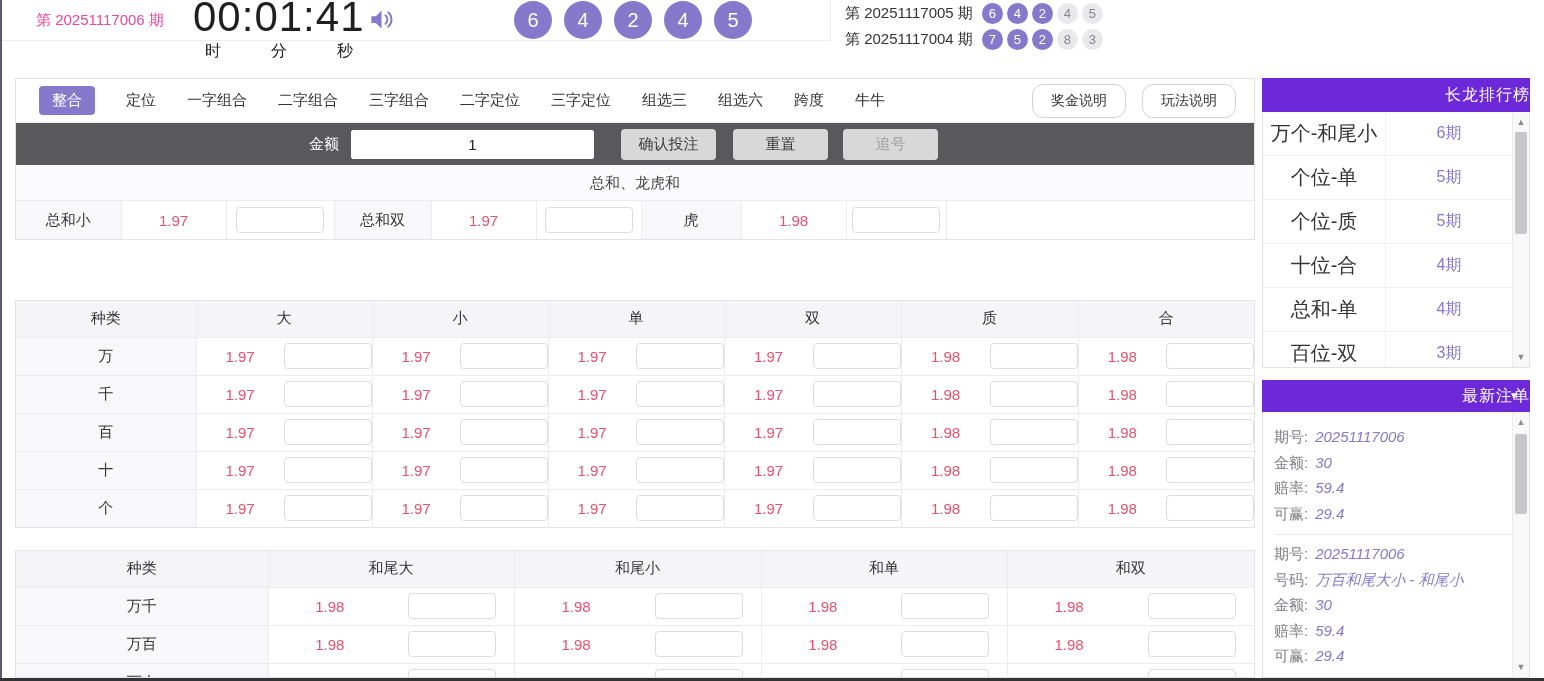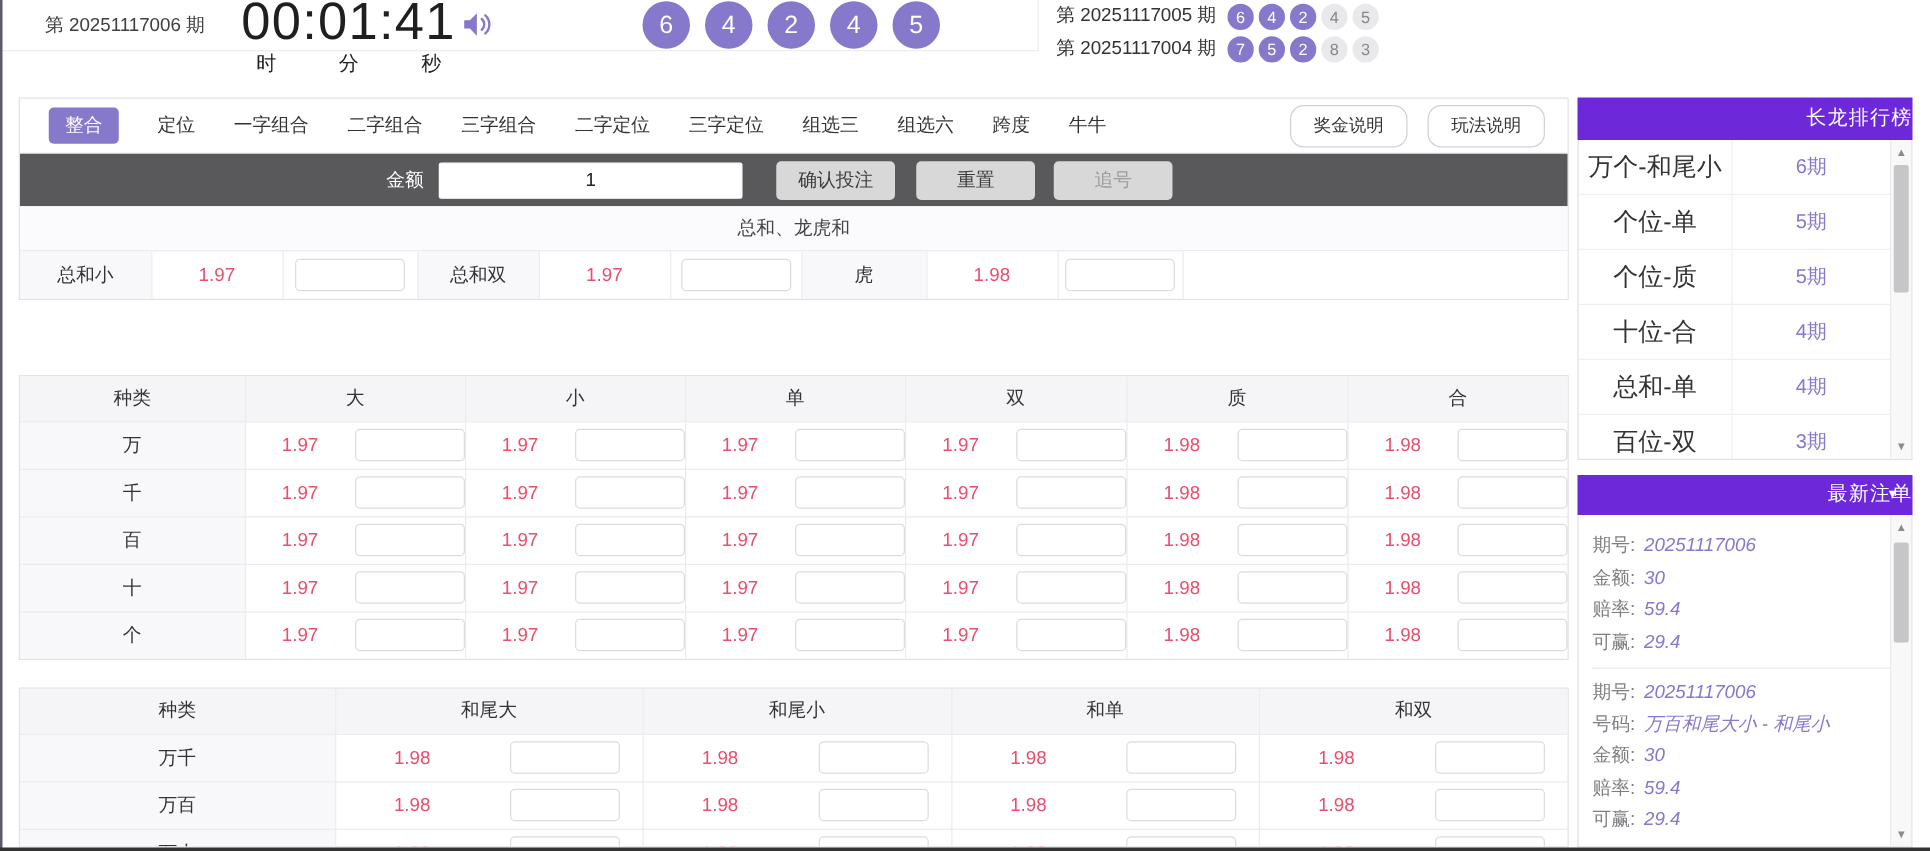--- a/index.html
+++ b/index.html
@@ -8,30 +8,30 @@
   body { position:relative; }
 
   
   .edge-left { position:absolute; left:0; top:0; bottom:0; width:2px; background:#5a5a6e; z-index:50; }
   .edge-bottom { position:absolute; left:0; right:0; bottom:0; height:3px; background:#333; z-index:50; }
 
   
   .topbar { position:absolute; left:0; top:0; width:1544px; height:66px; }
   .draw-box { position:absolute; left:0; top:0; width:831px; height:41px;
     border-bottom:1px solid #ededf0; border-right:1px solid #ededf0; }
-  .issue { position:absolute; left:36px; top:11px; font-size:15px; color:#404040; }
+  .issue { position:absolute; left:36px; top:11px; font-size:15px; color:#ec4899; }
   .clock { position:absolute; left:193px; top:-7px; font-size:42px; color:#1f1f1f; letter-spacing:1px; }
   .speaker { position:absolute; left:368px; top:6px; cursor:pointer; }
   .balls { position:absolute; left:514px; top:1px; display:flex; gap:12px; }
   .ball { width:38px; height:38px; border-radius:50%; background:#8678cb; color:#fff;
     font-size:20px; display:flex; align-items:center; justify-content:center; }
   .units { position:absolute; left:205px; top:41px; width:148px; display:flex;
     justify-content:space-between; font-size:16px; color:#222; }
   .history { position:absolute; left:845px; top:3px; display:flex; flex-direction:column; gap:5px; }
-  .hrow { display:flex; align-items:flex-start; gap:4px; }
+  .hrow { display:flex; align-items:center; gap:4px; }
   .hlabel { font-size:15px; color:#333; margin-right:5px; }
   .hball { width:21px; height:21px; border-radius:50%; font-size:13px; background:#8678cb; color:#fff;
     display:inline-flex; align-items:center; justify-content:center; }
   .hball.gray { background:#e9e9ec; color:#87878b; }
 
   
   .block { position:absolute; left:15px; width:1240px; border:1px solid #e3e3e7; background:#fff; }
   .block-a { top:78px; }
   .block-b { top:300px; }
   .block-c { top:550px; height:128px; overflow:hidden; }

